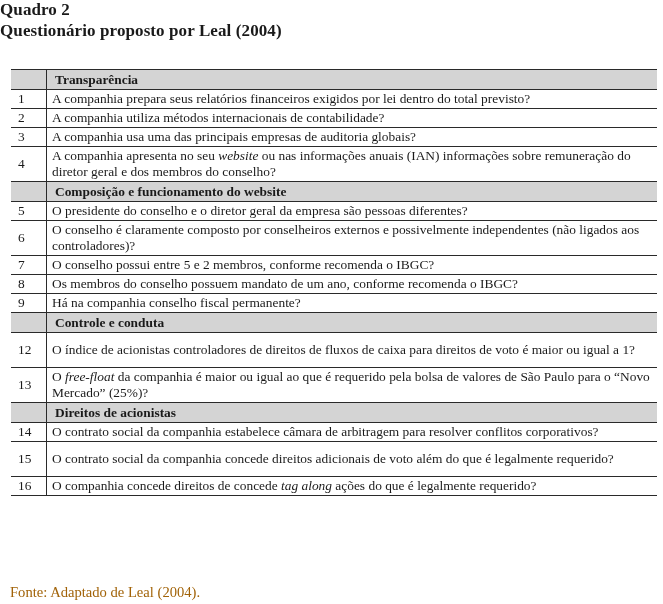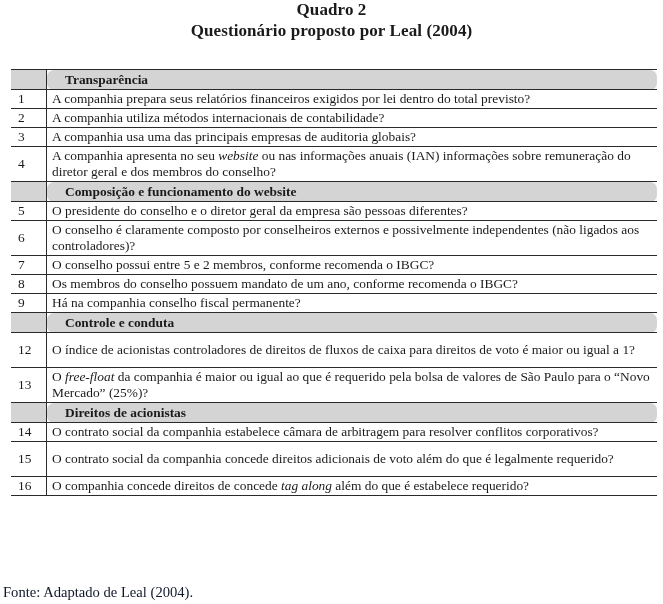--- a/index.html
+++ b/index.html
@@ -12,21 +12,21 @@
     height: 604px;
     position: relative;
     overflow: hidden;
     font-family: "Liberation Serif", "DejaVu Serif", serif;
     color: #1a1a1a;
   }
   .title {
     position: absolute;
     left: 0;
     width: 663px;
-    text-align: center;
+    text-align: left;
     font-weight: bold;
     font-size: 17px;
     line-height: 20px;
     letter-spacing: 0.1px;
   }
   #t1 { top: 0px; }
   #t2 { top: 21px; }
 
   table.quadro {
     position: absolute;
@@ -52,34 +52,33 @@
     width: 22px;
     border-right: 1px solid #2a2a2a;
     padding-left: 7px !important;
   }
   tr.section td {
     background: #d4d4d4;
     font-weight: bold;
     height: 19px;
   }
   tr.section td.q {
-    padding-left: 18px;
-    border-radius: 7px;
+    padding-left: 8px;
   }
   tr.q1 td { height: 18px; }
   tr.q2 td { height: 34px; }
   td.q i { font-style: italic; }
 
   .source {
     position: absolute;
-    left: 3px;
+    left: 10px;
     top: 583px;
     font-size: 14.6px;
     line-height: 18px;
-    color: #0f172a;
+    color: #a16207;
   }
 </style>
 </head>
 <body>
 
 <div class="title" id="t1">Quadro 2</div>
 <div class="title" id="t2">Questionário proposto por Leal (2004)</div>
 
 <table class="quadro">
   <tbody id="qbody">
@@ -146,18 +145,18 @@
       <tr class="q1">
         <td class="num">14</td>
         <td class="q"><span>O contrato social da companhia estabelece câmara de arbitragem para resolver conflitos corporativos?</span></td>
       </tr>
       <tr class="q2">
         <td class="num">15</td>
         <td class="q"><span>O contrato social da companhia concede direitos adicionais de voto além do que é legalmente requerido?</span></td>
       </tr>
       <tr class="q1">
         <td class="num">16</td>
-        <td class="q"><span>O companhia concede direitos de concede </span><i>tag along</i><span> além do que é estabelece requerido?</span></td>
+        <td class="q"><span>O companhia concede direitos de concede </span><i>tag along</i><span> ações do que é legalmente requerido?</span></td>
       </tr>
     </tbody>
 </table>
 
 <div class="source">Fonte: Adaptado de Leal (2004).</div>
 
 </body></html>

